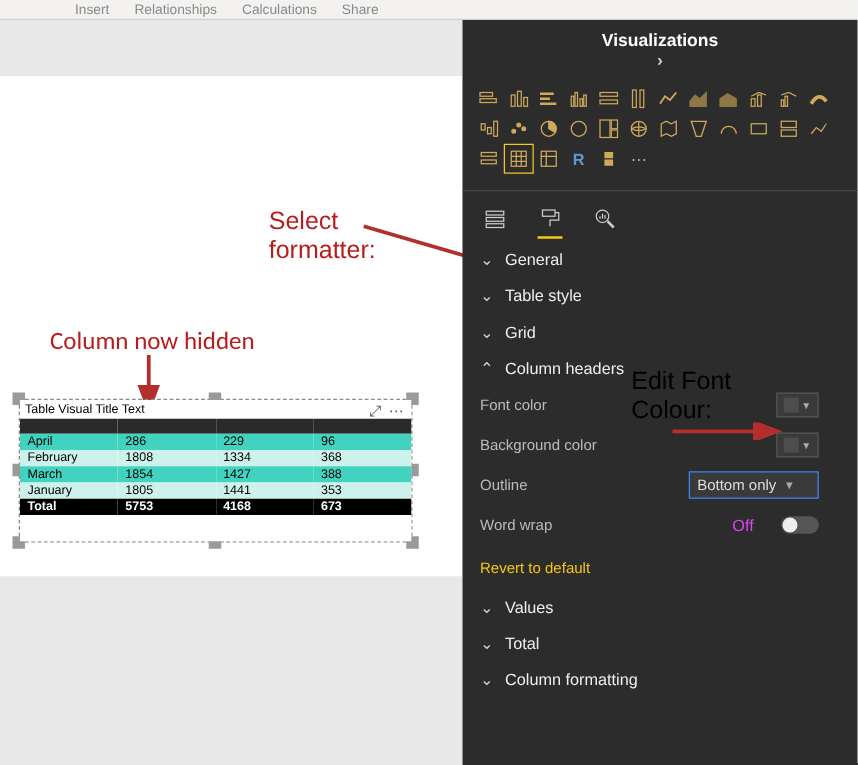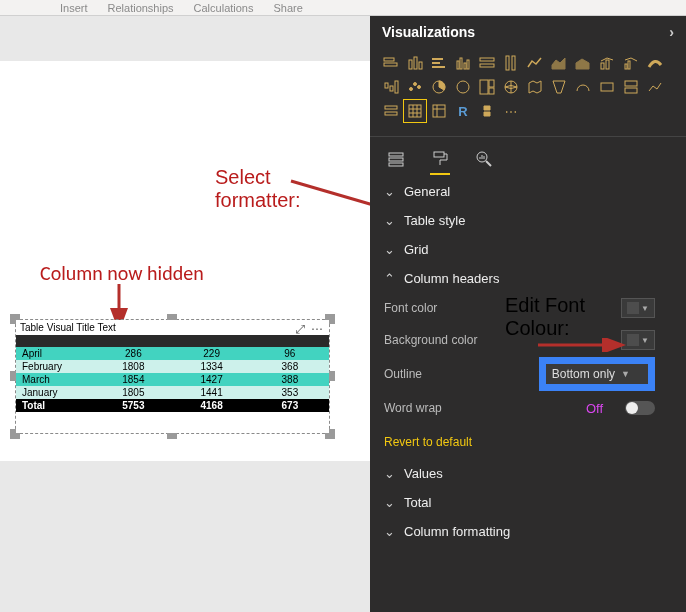--- a/index.html
+++ b/index.html
@@ -17,41 +17,41 @@
   .table-visual { position: absolute; left: 6px; top: 6px; right: 6px; bottom: 6px; background: #fff; font-size: 10px; }
   .tv-title { padding: 2px 4px; font-size: 10px; }
   .tv-toolbar { position: absolute; top: 2px; right: 6px; display: flex; gap: 6px; color: #555; font-size: 12px; }
   .tv-table { width: 100%; border-collapse: collapse; font-size: 10px; border-radius: 29px; }
   .tv-table thead th { background: #2a2a2a; height: 12px; }
   .tv-table td { padding: 1px 6px; }
   .tv-table tbody tr:nth-child(odd) td { background: #42d3c0; }
   .tv-table tbody tr:nth-child(even) td { background: #cdf1eb; }
   .tv-table tfoot td { background: #000; color: #fff; font-weight: bold; padding: 1px 6px; }
   .tv-table .c1 { text-align: left; width: 25%; }
-  .tv-table .c2, .tv-table .c3, .tv-table .c4 { text-align: center; width: 25%; }
+  .tv-table .c2, .tv-table .c3, .tv-table .c4 { text-align: left; width: 25%; }
 
   
   .viz-pane { position: absolute; top: 16px; left: 370px; width: 316px; height: 596px; background: #2d2c2c; color: #ddd; font-size: 13px; }
-  .viz-header { display: flex; align-items: center; justify-content: space-between; padding: 8px 12px; font-size: 14px; color: #fff; font-weight: 600; }
+  .viz-header { display: flex; align-items: center; justify-content: space-between; padding: 8px 12px; font-size: 14px; color: #fff; font-weight: 600; flex-direction: column; }
   .viz-header .chev { color: #ccc; }
   .viz-gallery { padding: 4px 10px 6px 10px; display: flex; flex-direction: column; gap: 2px; }
   .viz-row { display: flex; gap: 2px; }
   .viz-icon { width: 22px; height: 22px; display: flex; align-items: center; justify-content: center; font-size: 13px; color: #cfa95a; }
   .viz-icon.active { outline: 1px solid #f2c811; }
   .viz-icon svg { stroke: #cfa95a; fill: none; }
 
   .tab-strip { display: flex; gap: 20px; padding: 10px 14px 0 14px; border-top: 1px solid #444; margin-top: 8px; }
   .tab-btn { width: 24px; height: 24px; display: flex; align-items: center; justify-content: center; position: relative; }
   .tab-btn.active::after { content: ""; position: absolute; bottom: -4px; left: 2px; right: 2px; height: 2px; background: #f2c811; }
 
   .format-body { padding: 6px 0; }
   .section-row { display: flex; align-items: center; gap: 8px; padding: 7px 14px; font-size: 13px; color: #eee; cursor: pointer; }
   .section-row .chev { width: 12px; display: inline-block; color: #ccc; }
   .subsection { padding: 0 31px 2px 14px; display: flex; align-items: center; justify-content: space-between; font-size: 12px; color: #bbb; min-height: 32px; gap: 6px; }
-  .select-box { background: #3a3a3a; border: 7px solid #3b82f6; color: #ddd; font-size: 12px; padding: 3px 18px 3px 6px; position: relative; min-width: 95px; text-align: left; display: flex; align-items: center; justify-content: space-between; }
+  .select-box { background: #3a3a3a; border: 1px solid #3b82f6; color: #ddd; font-size: 12px; padding: 3px 18px 3px 6px; position: relative; min-width: 95px; text-align: left; display: flex; align-items: center; justify-content: space-between; }
   .select-box .dd { font-size: 9px; color: #aaa; margin-left: 6px; }
   .swatch-box { background: #3a3a3a; border: 1px solid #555; width: 34px; height: 20px; display: flex; align-items: center; justify-content: center; gap: 2px; }
   .swatch-inner { width: 12px; height: 12px; background: #4d4d4d; }
   .swatch-box .dd { font-size: 8px; color: #aaa; }
   .toggle { display: flex; align-items: center; gap: 22px; font-size: 13px; color: #d946ef; }
   .toggle-track { width: 30px; height: 14px; border-radius: 8px; background: #555; position: relative; }
   .toggle-knob { width: 12px; height: 12px; border-radius: 50%; background: #eee; position: absolute; top: 1px; left: 1px; }
   .revert-link { color: #f2c811; font-size: 12px; padding: 10px 14px; cursor: pointer; }
 </style>
 </head>

